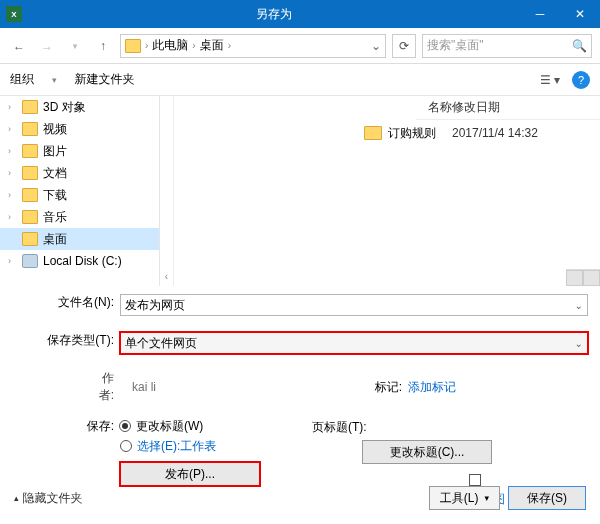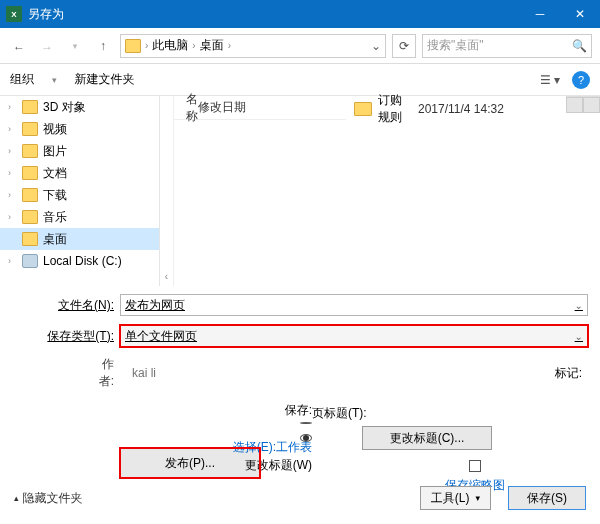--- a/index.html
+++ b/index.html
@@ -1,20 +1,20 @@
 <!DOCTYPE html>
 <html><head>
 <meta charset="utf-8">
 <style>
 * { box-sizing: border-box; margin: 0; padding: 0; font-family: "Microsoft YaHei", "Segoe UI", sans-serif; font-size: 12px; }
 body { width: 600px; height: 524px; background: #fff; overflow: hidden; }
 
 .titlebar { height: 28px; background: #0a6fc2; color: #fff; display: flex; align-items: center; padding: 0 0 0 6px; }
 .titlebar .app-icon { width: 16px; height: 16px; background: #217346; color: #fff; font-size: 8px; display: flex; align-items: center; justify-content: center; margin-right: 6px; font-weight: bold; }
-.titlebar .title { flex: 1; }
+.titlebar .title { flex: 1; text-align: center; }
 .titlebar .winbtn { width: 40px; height: 28px; display: flex; align-items: center; justify-content: center; color: #fff; }
 
 .navbar { height: 36px; border-bottom: 1px solid #ddd; display: flex; align-items: center; padding: 0 8px; gap: 6px; }
 .nav-arrow { width: 22px; height: 22px; display: flex; align-items: center; justify-content: center; color: #555; }
 .nav-arrow.disabled { color: #bbb; }
 .breadcrumb-box { flex: 1; height: 24px; border: 1px solid #ccc; display: flex; align-items: center; padding: 0 4px; gap: 4px; background: #fff; }
 .bc-icon { width: 16px; height: 14px; background: #ffd869; border: 1px solid #d9a93e; border-radius: 1px; display: inline-block; }
 .bc-sep { color: #888; font-size: 10px; }
 .bc-down { margin-left: auto; color: #666; }
 .refresh-btn { width: 24px; height: 24px; border: 1px solid #ccc; display: flex; align-items: center; justify-content: center; color: #555; }
@@ -28,64 +28,64 @@
 
 .browse-area { display: flex; height: 190px; }
 .tree { width: 160px; border-right: 1px solid #e5e5e5; overflow: hidden; padding-top: 0; }
 .tree-item { height: 22px; display: flex; align-items: center; padding-left: 22px; gap: 5px; }
 .tree-item.selected { background: #cde8ff; }
 .tree-icon { width: 16px; height: 14px; display: inline-block; }
 .tree-icon.folder { background: #ffd869; border: 1px solid #d9a93e; border-radius: 1px; }
 .tree-icon.disk { background: #c5d8e8; border: 1px solid #8aa5b8; border-radius: 2px; }
 .tree-exp { position: absolute; margin-left: -14px; color: #888; font-size: 9px; }
 
-.file-list { flex: 1; display: flex; flex-direction: row; position: relative; }
+.file-list { flex: 1; display: flex; flex-direction: column; position: relative; align-items: flex-end; }
 .col-headers { height: 24px; display: flex; align-items: center; border-bottom: 1px solid #eee; padding: 0 8px; color: #333; }
 .col-name { flex: 1; padding-left: 4px; }
 .col-date { width: 140px; }
 .file-row { height: 26px; display: flex; align-items: center; padding: 0 8px; }
 .file-row .file-icon { width: 18px; height: 14px; background: #ffd869; border: 1px solid #d9a93e; border-radius: 1px; margin-right: 6px; }
 .file-row .f-name { flex: 1; }
 .file-row .f-date { width: 140px; color: #333; margin-left: 16px; }
 .h-scroll { height: 17px; background: #f0f0f0; border-top: 1px solid #ddd; display: flex; }
 .h-scroll .sb-btn { width: 17px; background: #e4e4e4; border: 1px solid #ccc; }
 .h-scroll .sb-track { flex: 1; }
 
 .divider-chevron { width: 14px; display: flex; align-items: flex-end; justify-content: center; padding-bottom: 4px; color: #888; font-size: 10px; border-right: 1px solid #eee; }
 
 .form-area { padding: 8px 12px 8px 12px; }
-.form-row { display: flex; align-items: center; margin-bottom: 9px; text-decoration: underline; }
+.form-row { display: flex; align-items: flex-start; margin-bottom: 16px; }
 .form-label { width: 108px; text-align: right; padding-right: 6px; }
 .form-input { flex: 1; height: 22px; border: 1px solid #b5b5b5; padding: 0 4px; background: #fff; display: flex; align-items: center; }
 .drop-arrow { margin-left: auto; color: #666; font-size: 10px; }
 .highlight-red { outline: 2px solid #e00; outline-offset: -1px; }
 
 .meta-row { display: flex; align-items: center; margin: 6px 0 2px 0; }
 .meta-lbl { padding-left: 80px; width: 108px; text-align: right; padding-right: 6px; color: #444; }
 .meta-val { color: #737373; margin-left: 12px; }
 .meta-link { color: #0066cc; }
 
 .save-block { display: flex; margin-top: 12px; }
 .save-left { width: 300px; padding-left: 108px; }
 .save-right { flex: 1; }
-.radio-line { display: flex; align-items: flex-end; gap: 15px; height: 20px; flex-direction: column; }
+.radio-line { display: flex; align-items: center; gap: 5px; height: 20px; }
 .radio-dot { width: 12px; height: 12px; border: 1px solid #555; border-radius: 50%; display: inline-flex; align-items: center; justify-content: center; }
 .radio-dot.checked::after { content: ""; width: 6px; height: 6px; background: #333; border-radius: 50%; }
-.publish-btn { width: 140px; height: 30px; border: 1px solid #999; background: #e8e8e8; display: flex; align-items: center; justify-content: center; margin-top: 6px; }
+.publish-btn { width: 140px; height: 24px; border: 1px solid #999; background: #e8e8e8; display: flex; align-items: center; justify-content: center; margin-top: 6px; }
 .change-title-btn { width: 130px; height: 24px; border: 1px solid #999; background: #e8e8e8; display: flex; align-items: center; justify-content: center; margin-top: 2px; }
 .title-row { display: flex; align-items: center; gap: 6px; height: 22px; }
 .title-row .t-lbl { width: 70px; }
 .checkbox-row { display: flex; align-items: center; gap: 5px; margin-top: 10px; }
 .cbox { width: 12px; height: 12px; border: 1px solid #555; }
 
 .footer { position: absolute; bottom: 10px; left: 0; right: 0; height: 32px; display: flex; align-items: center; padding: 0 14px; }
 .hide-folders { display: flex; align-items: center; gap: 4px; color: #333; }
 .hide-folders .caret { font-size: 9px; }
 .footer-spacer { flex: 1; }
-.tools-btn, .save-btn { height: 24px; border: 1px solid #999; background: #f3f3f3; display: flex; align-items: center; justify-content: center; padding: 0 10px; margin-left: 17px; }
+.tools-btn, .save-btn { height: 24px; border: 1px solid #999; background: #f3f3f3; display: flex; align-items: center; justify-content: center; padding: 0 10px; margin-left: 8px; }
 .save-btn { background: #e8e8e8; border: 1px solid #3a8de0; padding: 4px 18px; }
 .tools-btn .dd { margin-left: 6px; font-size: 9px; }
 </style>
 </head>
 <body>
 
 <div class="titlebar">
   <div class="app-icon">X</div>
   <div class="title">另存为</div>
   <div class="winbtn">─</div>
@@ -198,20 +198,21 @@
     <div class="form-input highlight-red" style="background:#f5f5f5;">
       <span>单个文件网页</span>
       <span class="drop-arrow">⌄</span>
     </div>
   </div>
   <div class="meta-row">
     <div class="meta-lbl">作者:</div>
     <div class="meta-val">kai li</div>
     <div style="flex:1"></div>
     <div style="width:50px;text-align:right;padding-right:6px;">标记:</div>
+    <div class="meta-link" style="width:180px;">添加标记</div>
   </div>
 
   <div class="save-block">
     <div class="save-left">
       <div class="radio-line">
         <span style="margin-left:-38px;width:32px;text-align:right;">保存:</span>
         <span class="radio-dot checked"></span>
         <span>更改标题(W)</span>
       </div>
       <div class="radio-line">

